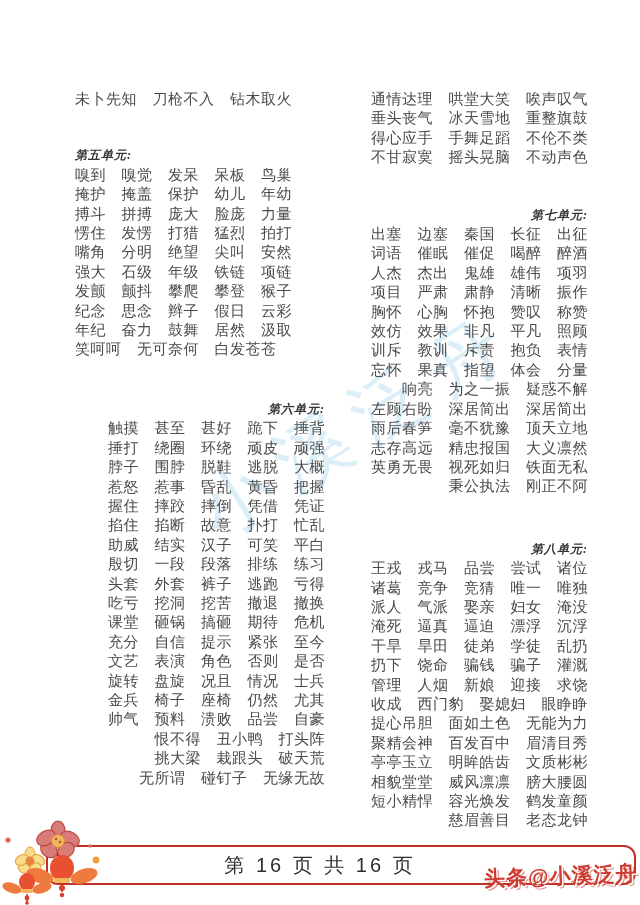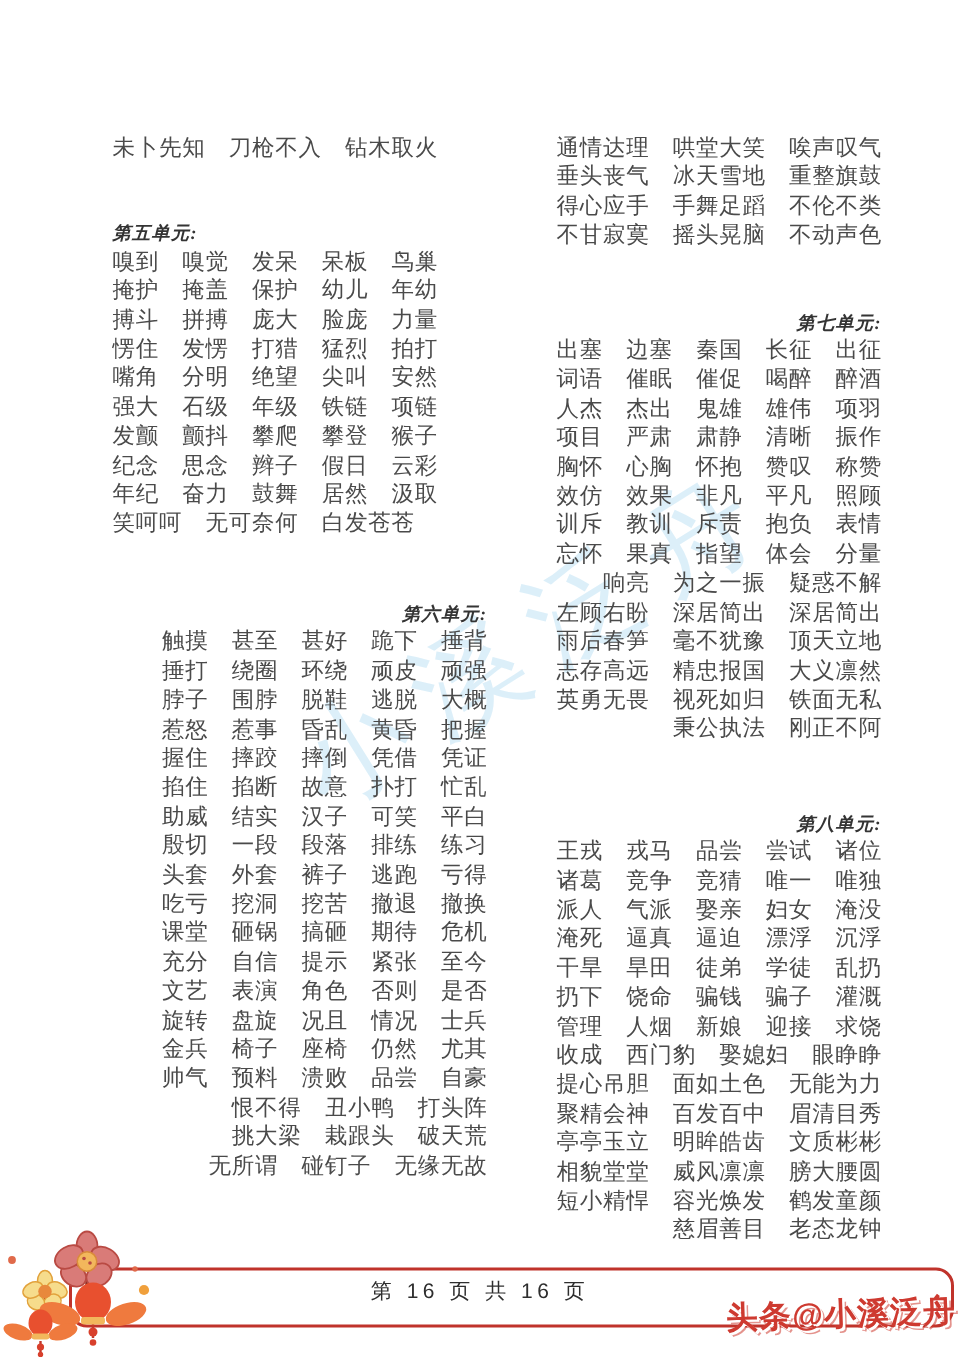--- a/index.html
+++ b/index.html
@@ -52,21 +52,21 @@
     width:586px;height:36px;
     border:2px solid #c0332b;
     border-radius:12px;
     background:transparent;
   }
   .footer-text{
     position:absolute;
     left:0;top:852px;width:640px;
     text-align:center;
     font-family:"Liberation Sans","DejaVu Sans",sans-serif;
-    font-size:14px;
+    font-size:20px;
     letter-spacing:3px;
     color:#2e2e2e;
   }
   .flowers{
     position:absolute;
     left:0;top:818px;
     width:135px;height:87px;
   }
   .brand-watermark{
     position:absolute;

